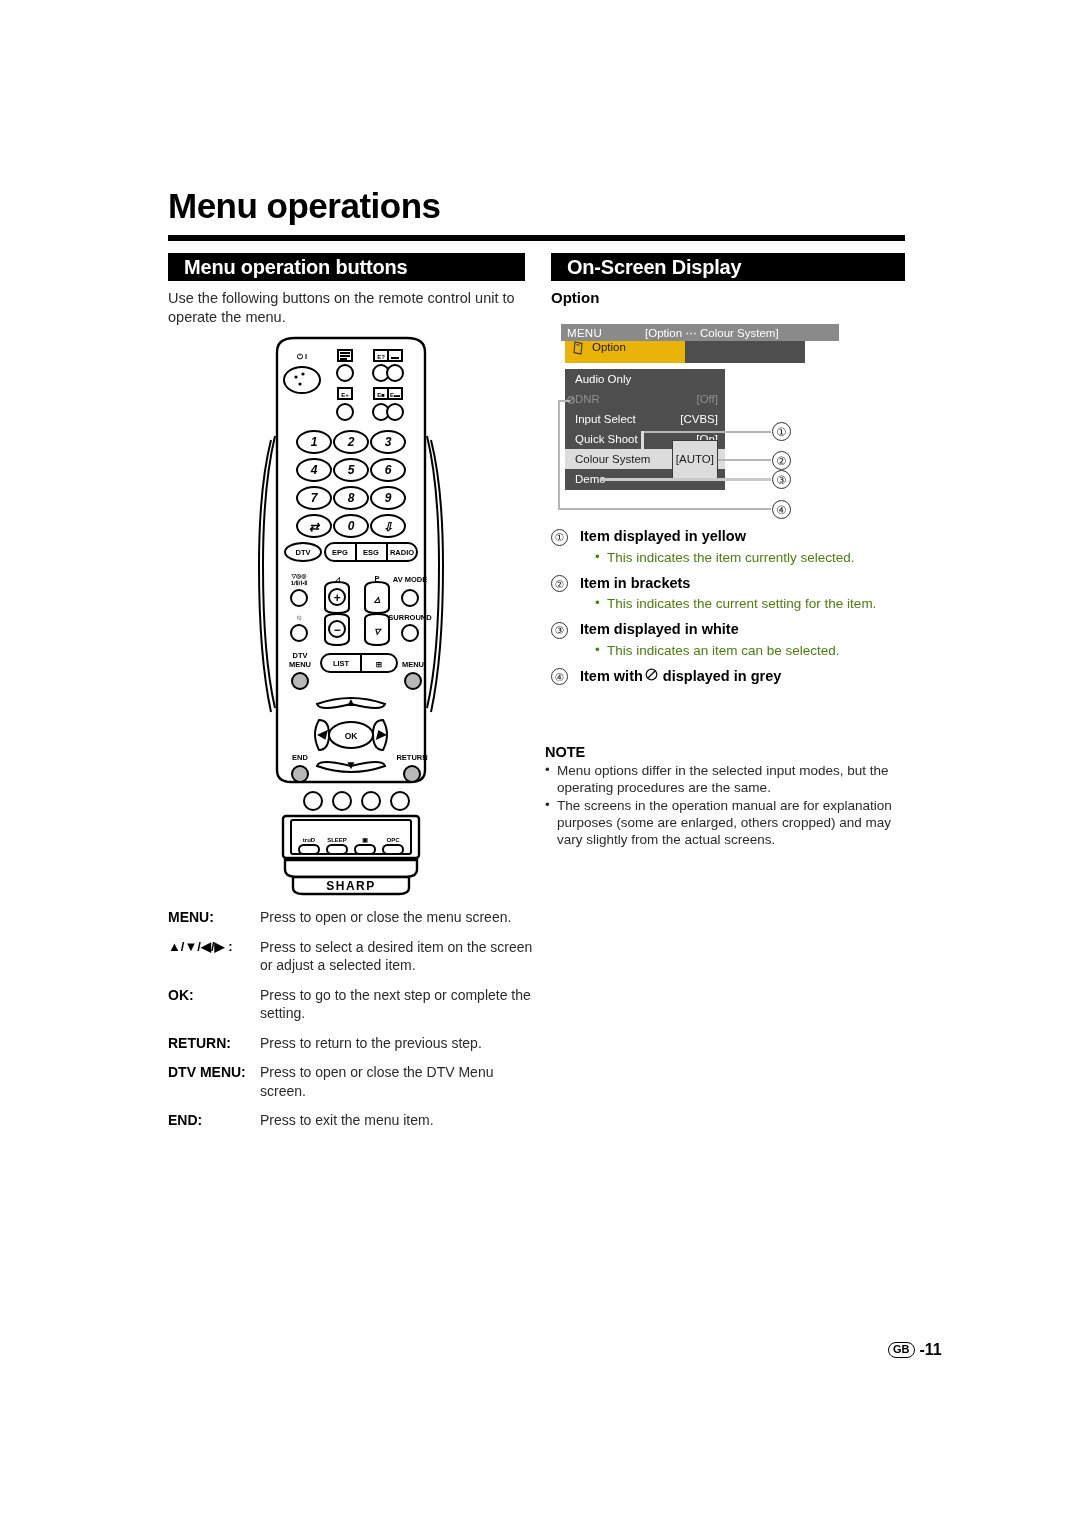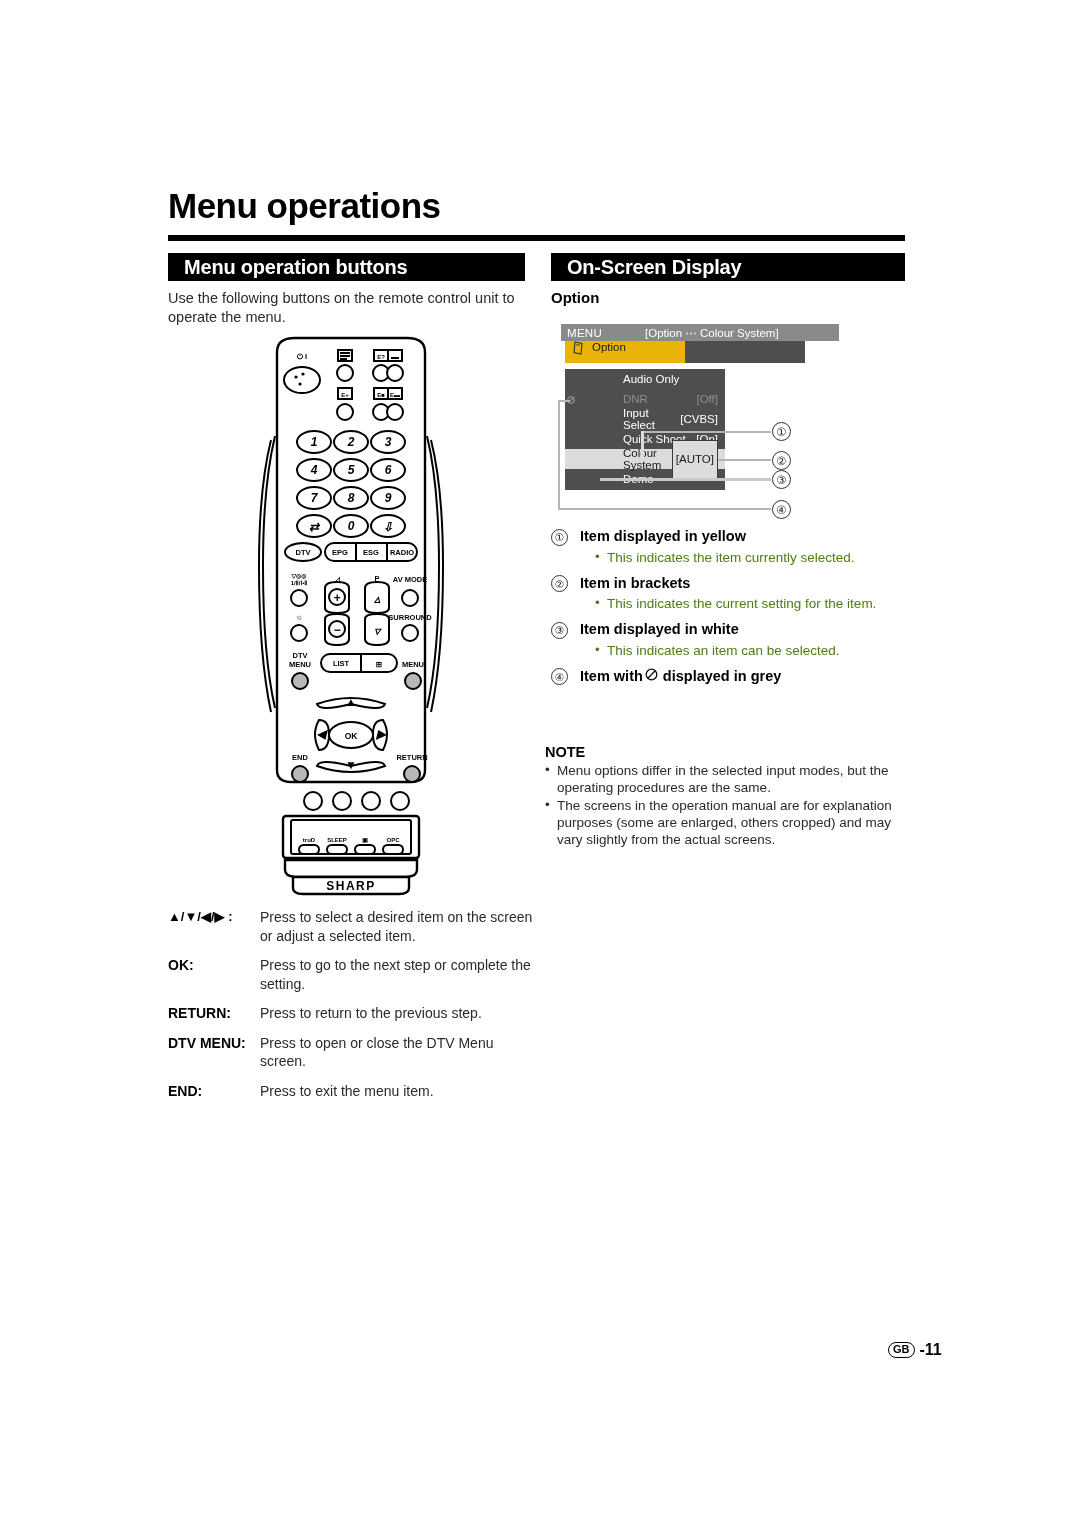--- a/index.html
+++ b/index.html
@@ -159,21 +159,21 @@
   .osd-row {
     position: relative;
     height: 20px;
     display: flex;
     align-items: center;
     font-size: 11.5px;
     color: #ffffff;
     padding: 0 7px 0 10px;
     box-sizing: border-box;
   }
-  .osd-row .lbl { flex: 1; margin-left: 48px; }
+  .osd-row .lbl { flex: 1; }
   .osd-row .val { text-align: right; }
   .osd-row.disabled { color: #8f8f8f; }
   .osd-row.selected {
     background: #dcdcdc;
     color: #1a1a1a;
   }
   .osd-row.selected .val {
     border: 1px solid #3a3a3a;
     background: #dcdcdc;
     padding: 12px 3px;
@@ -513,20 +513,24 @@
   </g>
 
   <path class="bd" d="M30,524 L162,524 L162,534 Q162,540 152,541 L40,541 Q30,540 30,534 Z"></path>
   <path class="bd" d="M38,541 L154,541 L154,552 Q154,558 144,558 L48,558 Q38,558 38,552 Z"></path>
   <text x="96" y="554" font-family="Liberation Sans, sans-serif" font-size="12" font-weight="bold" text-anchor="middle" fill="#000" letter-spacing="1.5">SHARP</text>
 </svg>
 </div>
 
 <div id="button-table">
   <div class="brow">
+    <div class="bkey">MENU:</div>
+    <div class="bdesc">Press to open or close the menu screen.</div>
+  </div>
+  <div class="brow">
     <div class="bkey arrowkey">▲/▼/◀/▶ :</div>
     <div class="bdesc">Press to select a desired item on the screen or adjust a selected item.</div>
   </div>
   <div class="brow">
     <div class="bkey">OK:</div>
     <div class="bdesc">Press to go to the next step or complete the setting.</div>
   </div>
   <div class="brow">
     <div class="bkey">RETURN:</div>
     <div class="bdesc">Press to return to the previous step.</div>

